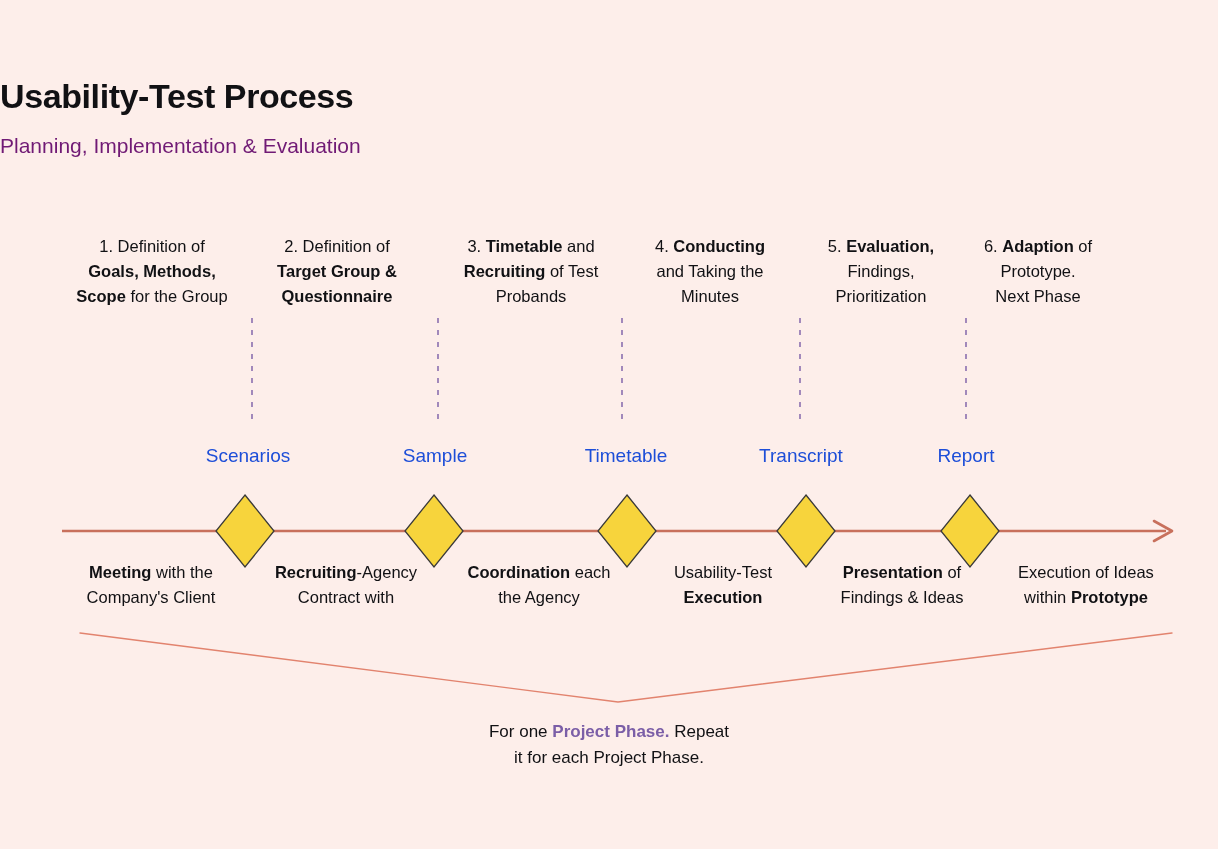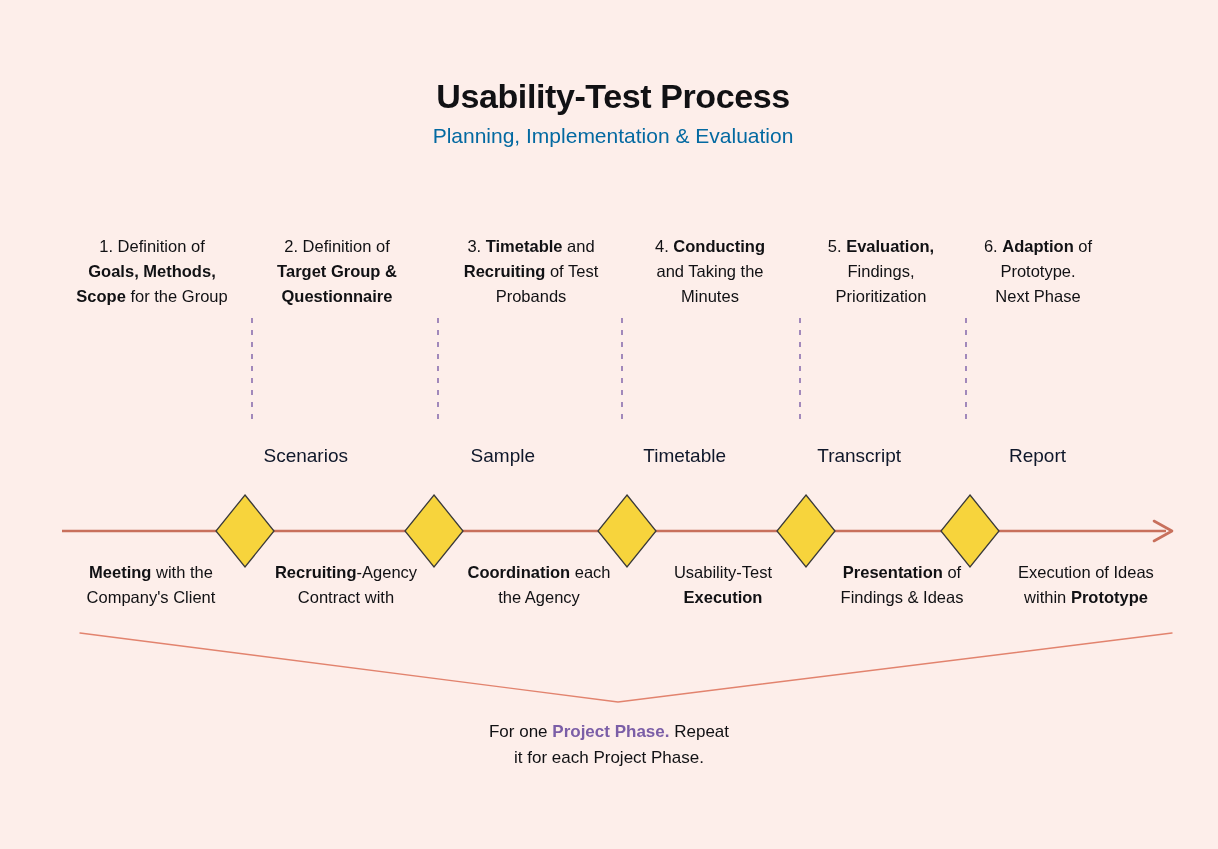--- a/index.html
+++ b/index.html
@@ -19,35 +19,33 @@
     width: 1218px;
     height: 849px;
   }
 
   
   #header {
     position: absolute;
     top: 74px;
     left: 0;
     width: 1194px;
-    text-align: center;
-    padding-left: 16px;
   }
   #title {
     font-size: 34px;
     font-weight: bold;
     letter-spacing: -0.4px;
     color: #111114;
     line-height: 44px;
   }
   #subtitle {
-    margin-top: 4px;
+    margin-top: 14px;
     font-size: 21px;
     font-weight: normal;
-    color: #0369a1;
+    color: #701a75;
     line-height: 28px;
   }
 
   
   #deco {
     position: absolute;
     top: 0;
     left: 0;
     width: 1218px;
     height: 849px;
@@ -61,24 +59,24 @@
     font-size: 16.5px;
     line-height: 25px;
     color: #111114;
     font-weight: normal;
   }
   .phase-label b { font-weight: bold; }
 
   
   .milestone-label {
     position: absolute;
-    text-align: right;
+    text-align: center;
     font-size: 19px;
     line-height: 26px;
-    color: #0f172a;
+    color: #1d4ed8;
     font-weight: normal;
     white-space: nowrap;
   }
 
   
   .activity-label {
     position: absolute;
     text-align: center;
     font-size: 16.5px;
     line-height: 25px;

